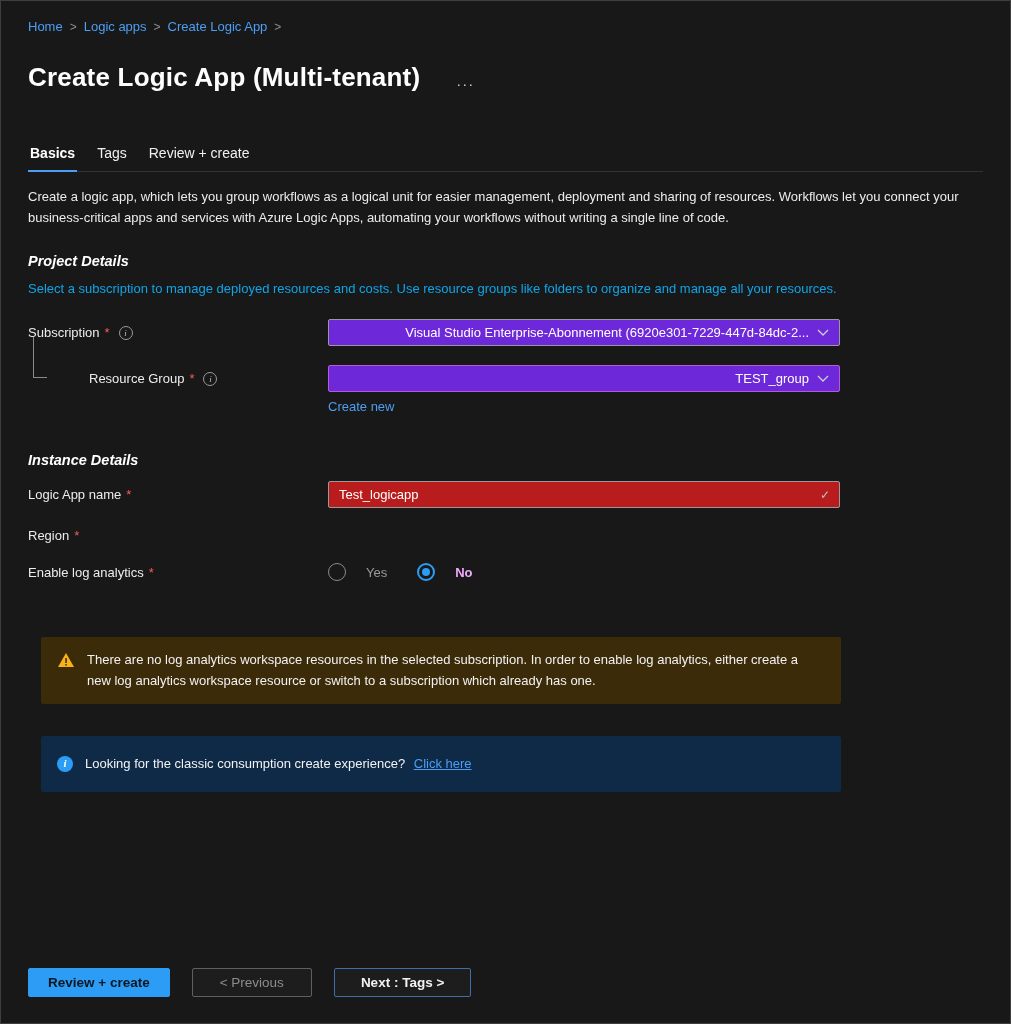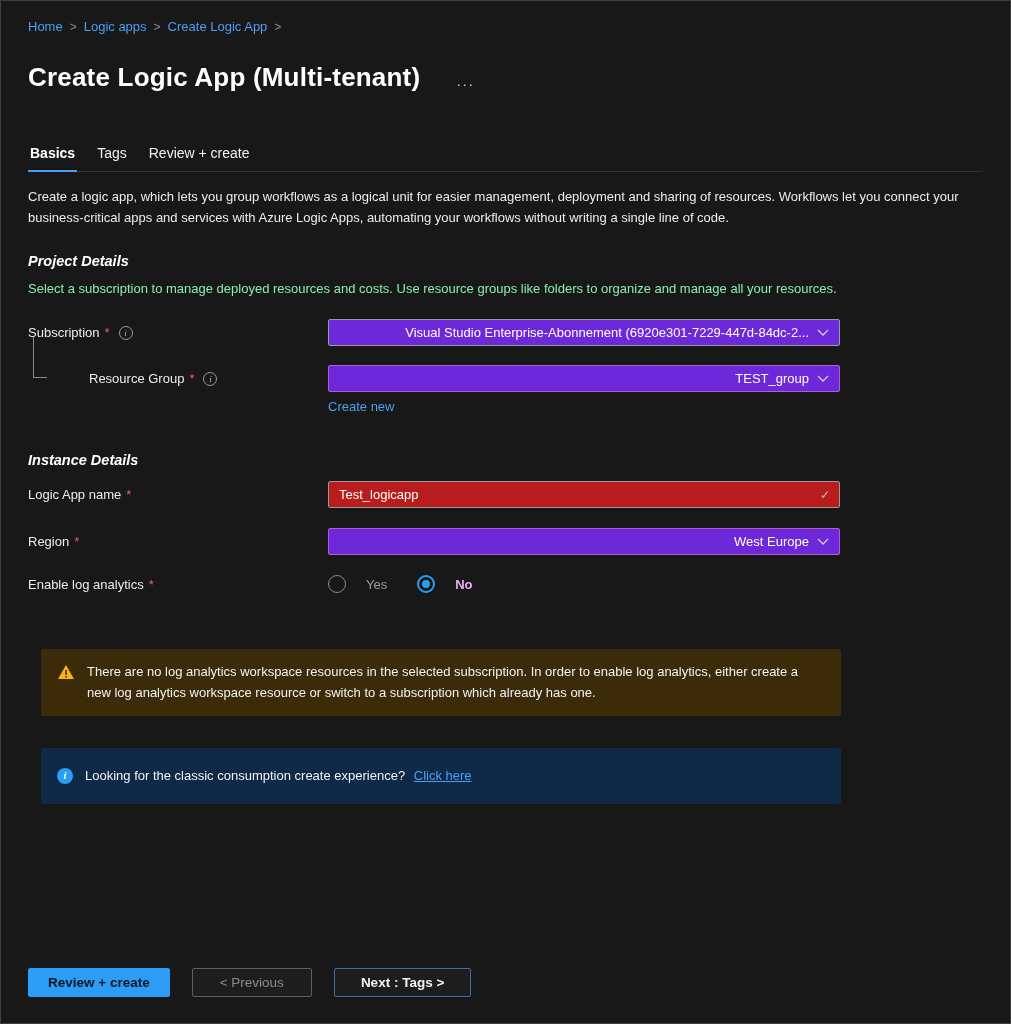--- a/index.html
+++ b/index.html
@@ -25,21 +25,21 @@
   .more-btn { background: none; border: none; color: #cfcfcf; font-size: 15px;
               letter-spacing: 1px; margin-left: 36px; cursor: pointer; padding-top: 12px; }
 
   .tabs { display: flex; gap: 18px; margin-top: 52px; border-bottom: 1px solid #333; }
   .tab { padding: 0 2px 9px 2px; font-size: 14px; color: #f0f0f0; cursor: pointer;
          border-bottom: 2px solid transparent; margin-bottom: -1px; }
   .tab.active { font-weight: bold; color: #fff; border-bottom-color: var(--accent-blue, #4c9ef5); }
 
   .intro { margin-top: 15px; line-height: 1.6; max-width: 965px; color: #ececec; }
   .section-heading { margin-top: 24px; font-size: 14.5px; font-weight: bold; color: #fff; font-style: italic; }
-  .section-desc { margin-top: 10px; line-height: 1.6; max-width: 965px; color: #86efac; }
+  .section-desc { margin-top: 10px; line-height: 1.6; max-width: 965px; color: #0ea5e9; }
 
   .form-row { display: flex; align-items: center; margin-top: 20px; position: relative; }
   .form-row.tight { margin-top: 19px; }
   .label-cell { width: 300px; display: flex; align-items: center; gap: 4px; color: #ececec; }
   .label-cell.indent { padding-left: 61px; }
   .connector { position: absolute; left: 5px; top: -28px; width: 14px; height: 41px;
                border-left: 1px solid #8a8a8a; border-bottom: 1px solid #8a8a8a; }
   .req { color: var(--required-red, #f55b5b); margin-left: 1px; }
   .info-icon { width: 14px; height: 14px; flex: none; border-radius: 50%;
                border: 1px solid #9a9a9a; color: #bdbdbd; font-size: 9px;
@@ -180,30 +180,20 @@
         <span class="check">✓</span>
       </div>
     </div>
   </div>
 
   <div class="form-row">
     <div class="label-cell">
       <span>Region</span>
       <span class="req">*</span>
     </div>
-    <div class="control">
-      <div class="dropdown purple">
-        <span class="value">West Europe</span>
-        <span class="chevron-icon">
-          <svg width="12" height="7" viewBox="0 0 12 7">
-              <path d="M1 1 L6 6 L11 1" fill="none" stroke="#cfcfcf" stroke-width="1.3"></path>
-            </svg>
-        </span>
-      </div>
-    </div>
   </div>
 
   <div class="form-row">
     <div class="label-cell">
       <span>Enable log analytics</span>
       <span class="req">*</span>
     </div>
     <div class="control radio-group">
       <div class="radio-option">
         <span class="radio-circle"></span>

